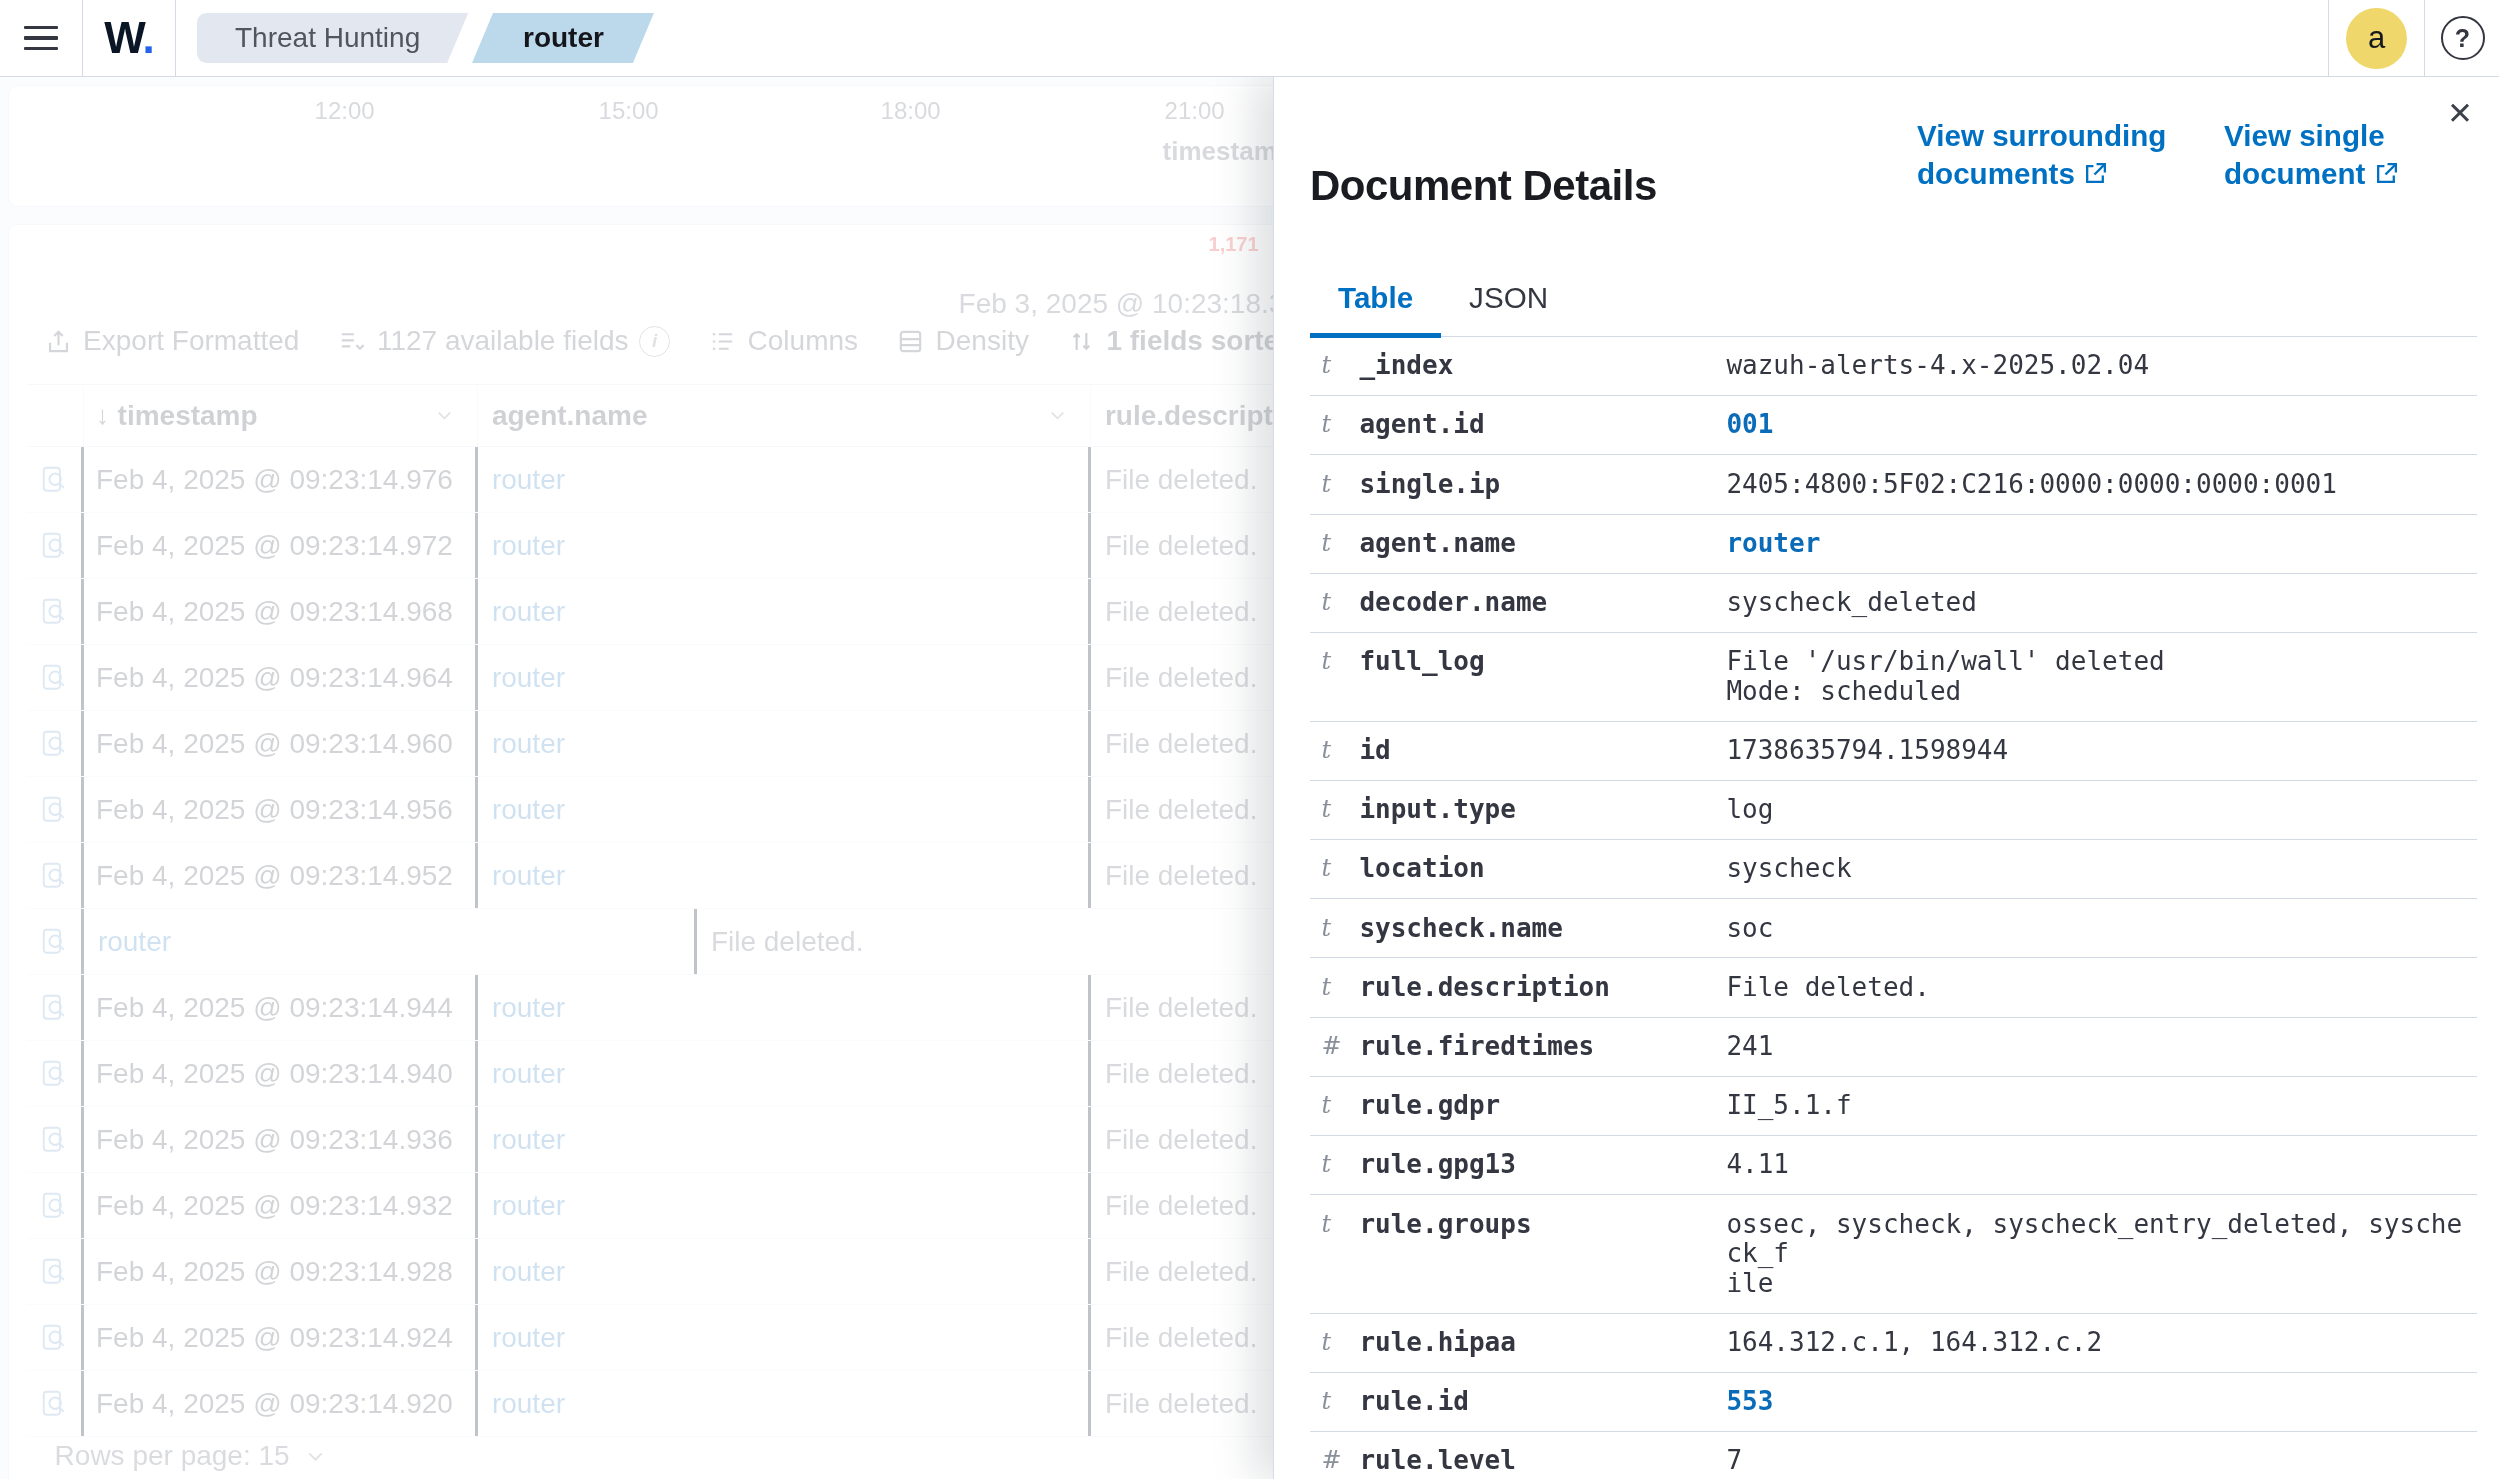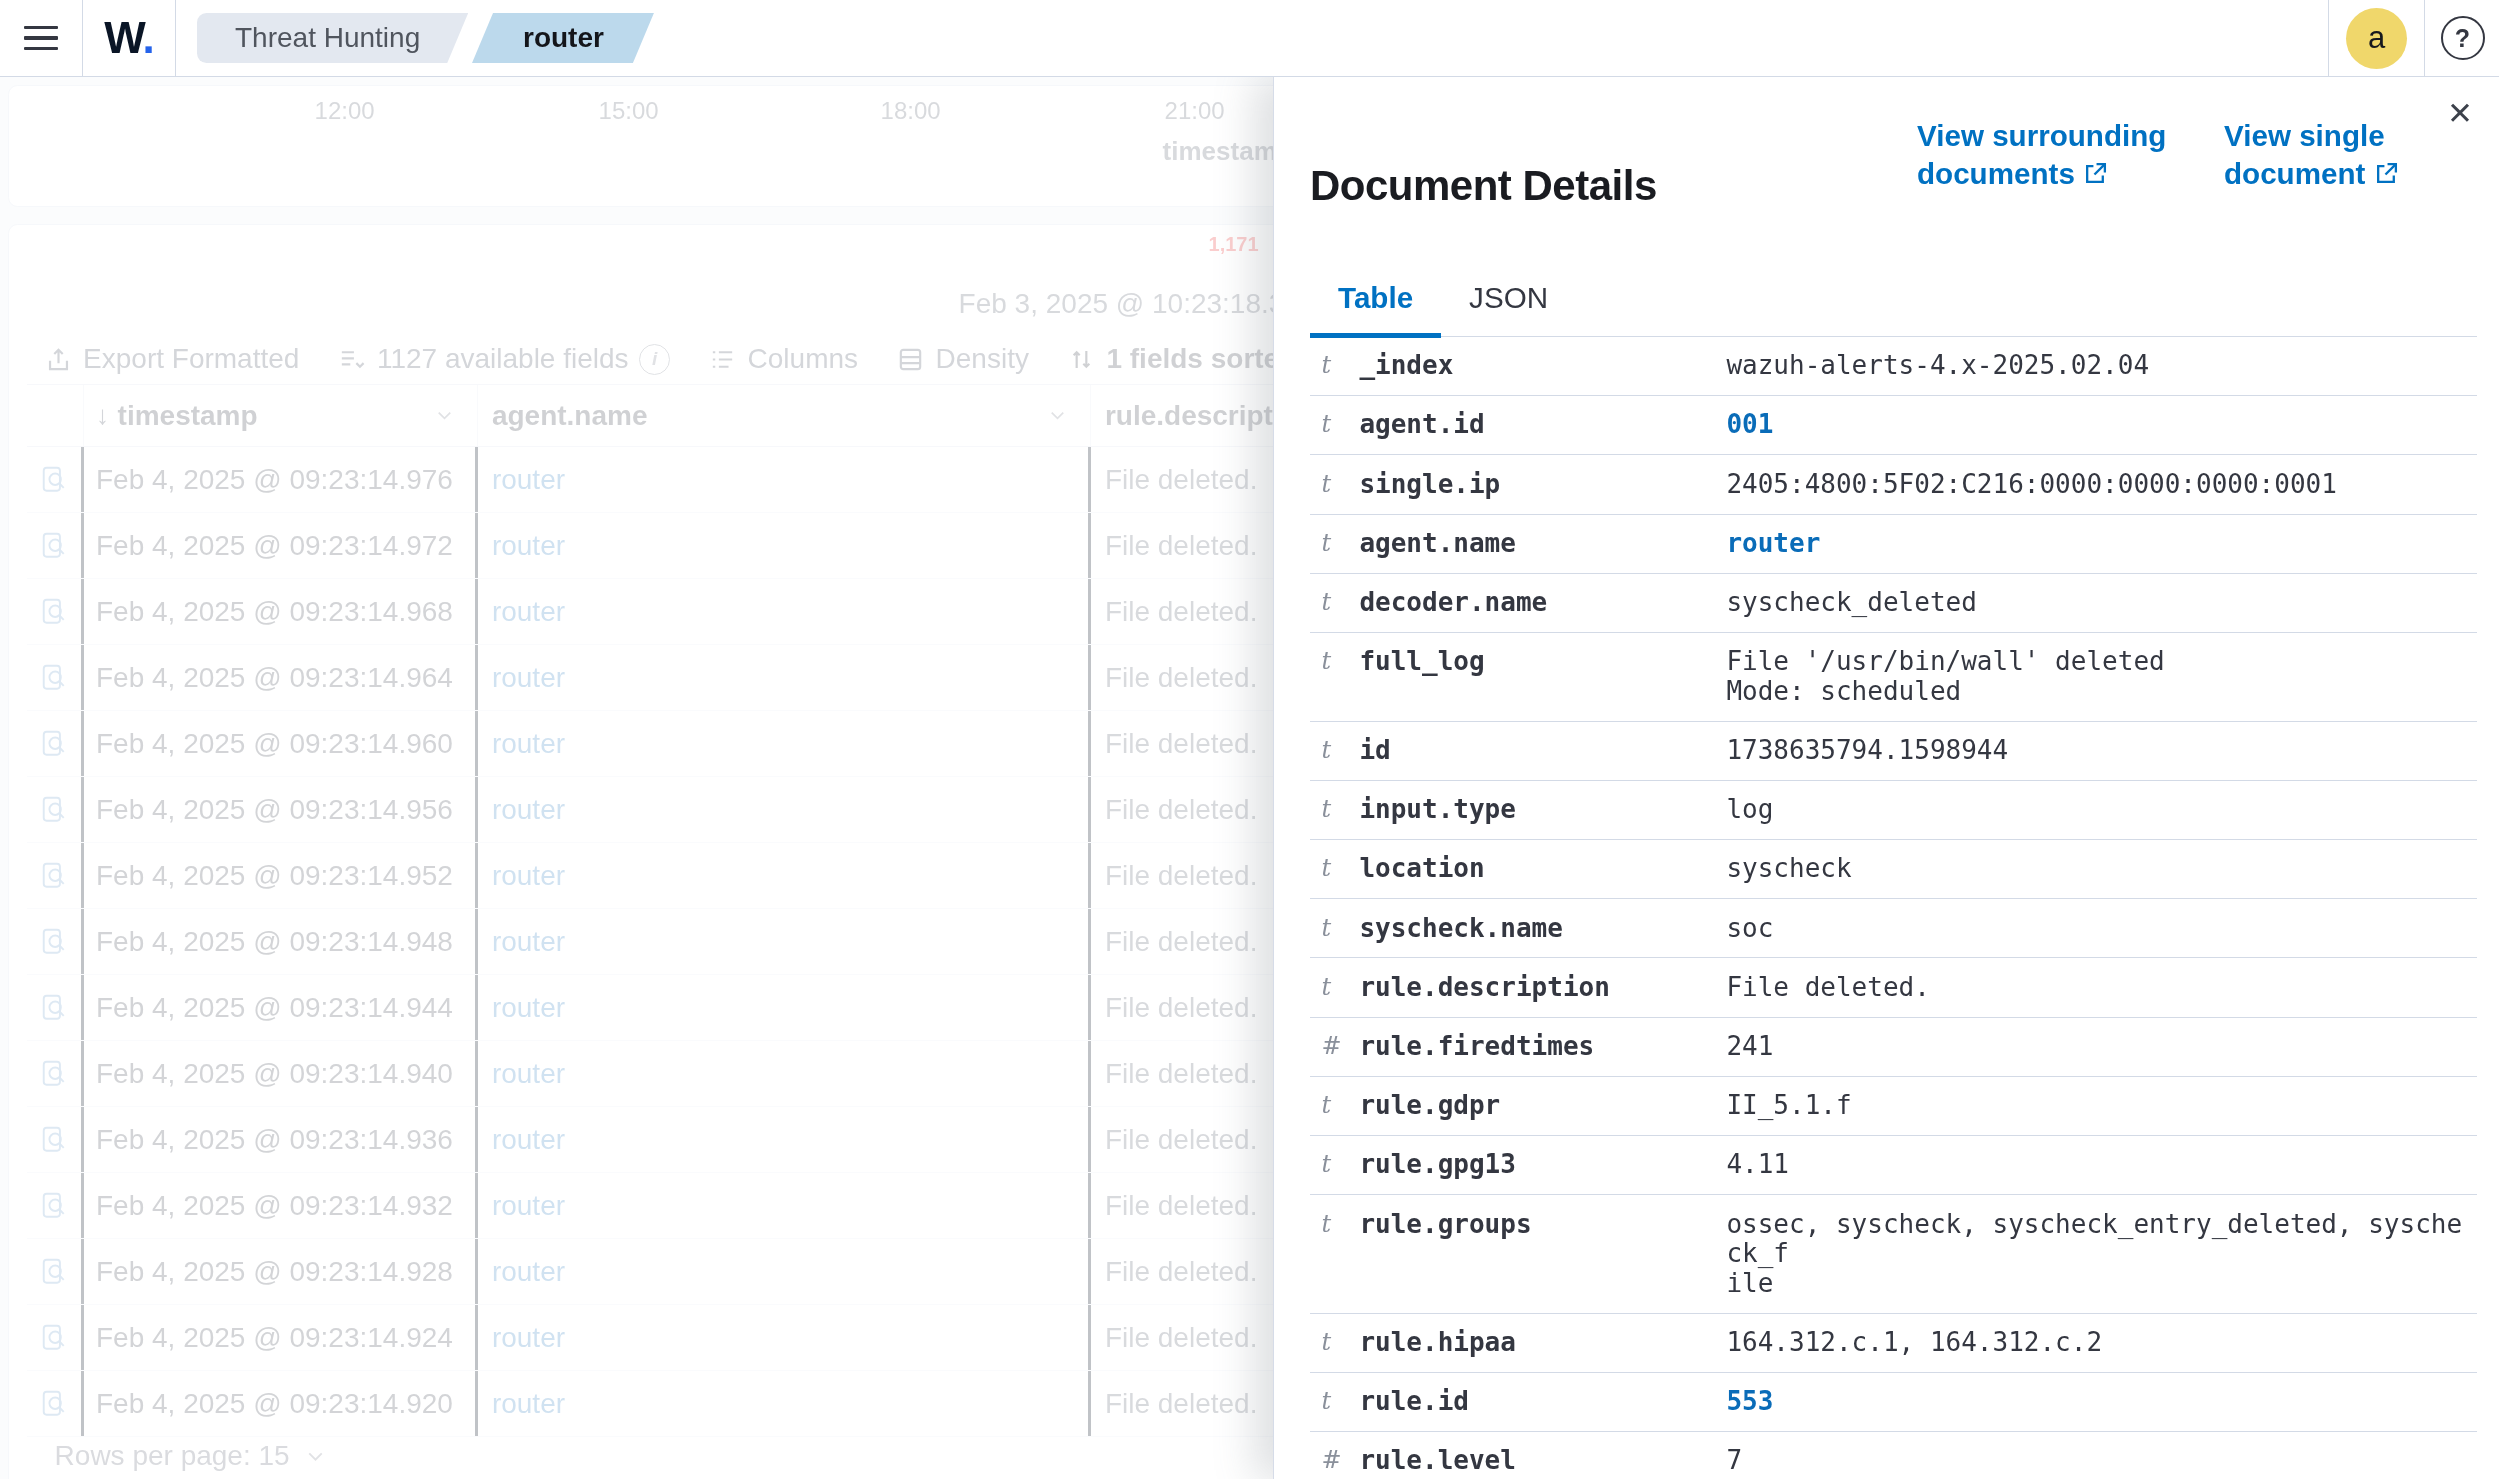--- a/index.html
+++ b/index.html
@@ -35,21 +35,21 @@
   .card{position:absolute;background:#fff;border:1px solid #dce3ed;border-radius:9.5px;}
   .chart-card{left:7.6px;top:7.6px;height:120px;width:1297px;}
   .axis-tick{position:absolute;top:11.4px;transform:translateX(-50%);font-size:24px;color:#69707d;}
   .axis-title{position:absolute;top:50px;left:1154px;font-size:26px;font-weight:700;color:#69707d;}
   .table-card{left:7.6px;top:147px;width:1297px;height:1363px;}
 
   .hits{position:absolute;top:7.6px;left:953px;width:297px;text-align:right;
         font-size:20px;font-weight:700;color:#ef4444;}
   .timerange{position:absolute;top:63px;left:950px;font-size:28px;color:#69707d;white-space:nowrap;}
 
-  .toolbar{position:absolute;top:118px;left:35px;display:flex;align-items:flex-start;gap:38px;
+  .toolbar{position:absolute;top:100px;left:35px;display:flex;align-items:flex-start;gap:38px;
            font-size:28px;color:#5a6270;white-space:nowrap;}
   .tb-item{display:flex;align-items:center;gap:10.5px;cursor:pointer;}
   .tb-item svg{flex:0 0 auto;}
   .tb-bold{font-weight:700;color:#4a5058;}
   .info-dot{width:29px;height:29px;border-radius:50%;border:1.9px solid #8a909b;color:#8a909b;
             font-size:19px;font-style:italic;font-weight:700;display:flex;align-items:center;justify-content:center;}
 
   
   .grid{position:absolute;left:18px;top:159px;right:0;bottom:0;}
   .ghead{display:flex;height:61px;border-top:1px solid #dfe5ee;border-bottom:1px solid #dfe5ee;
@@ -295,21 +295,20 @@
               <div class="cell c-rule rule-cell">File deleted.</div>
             </div>
             <div class="grow">
               <div class="cell c-ctl">
                 <svg width="30.5" height="30.5" viewBox="0 0 32 32" fill="none" stroke="#7fa9d2" stroke-width="2">
                   <rect x="6" y="4" width="17" height="24" rx="3"></rect>
                   <circle cx="18" cy="16" r="6"></circle>
                   <path d="M22.5 20.5 27 25"></path>
                 </svg>
               </div>
-              <div class="cell c-ts ts-cell">Feb 4, 2025 @ 09:23:14.948</div>
               <div class="cell c-agent agent-cell">
                 <span class="agent-link">router</span>
               </div>
               <div class="cell c-rule rule-cell">File deleted.</div>
             </div>
             <div class="grow">
               <div class="cell c-ctl">
                 <svg width="30.5" height="30.5" viewBox="0 0 32 32" fill="none" stroke="#7fa9d2" stroke-width="2">
                   <rect x="6" y="4" width="17" height="24" rx="3"></rect>
                   <circle cx="18" cy="16" r="6"></circle>

